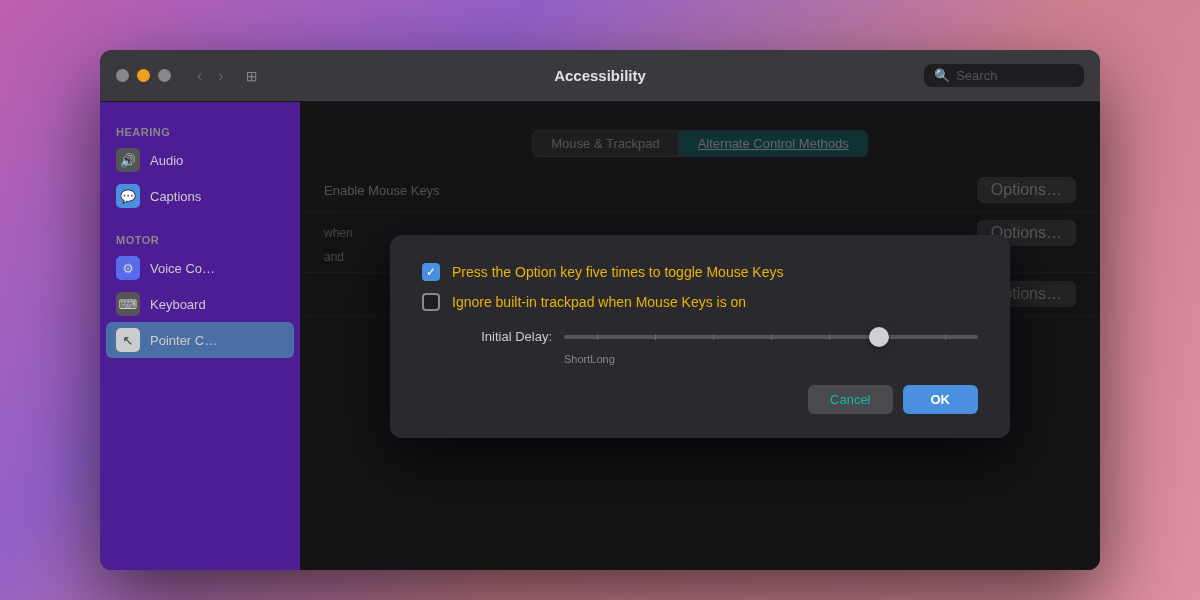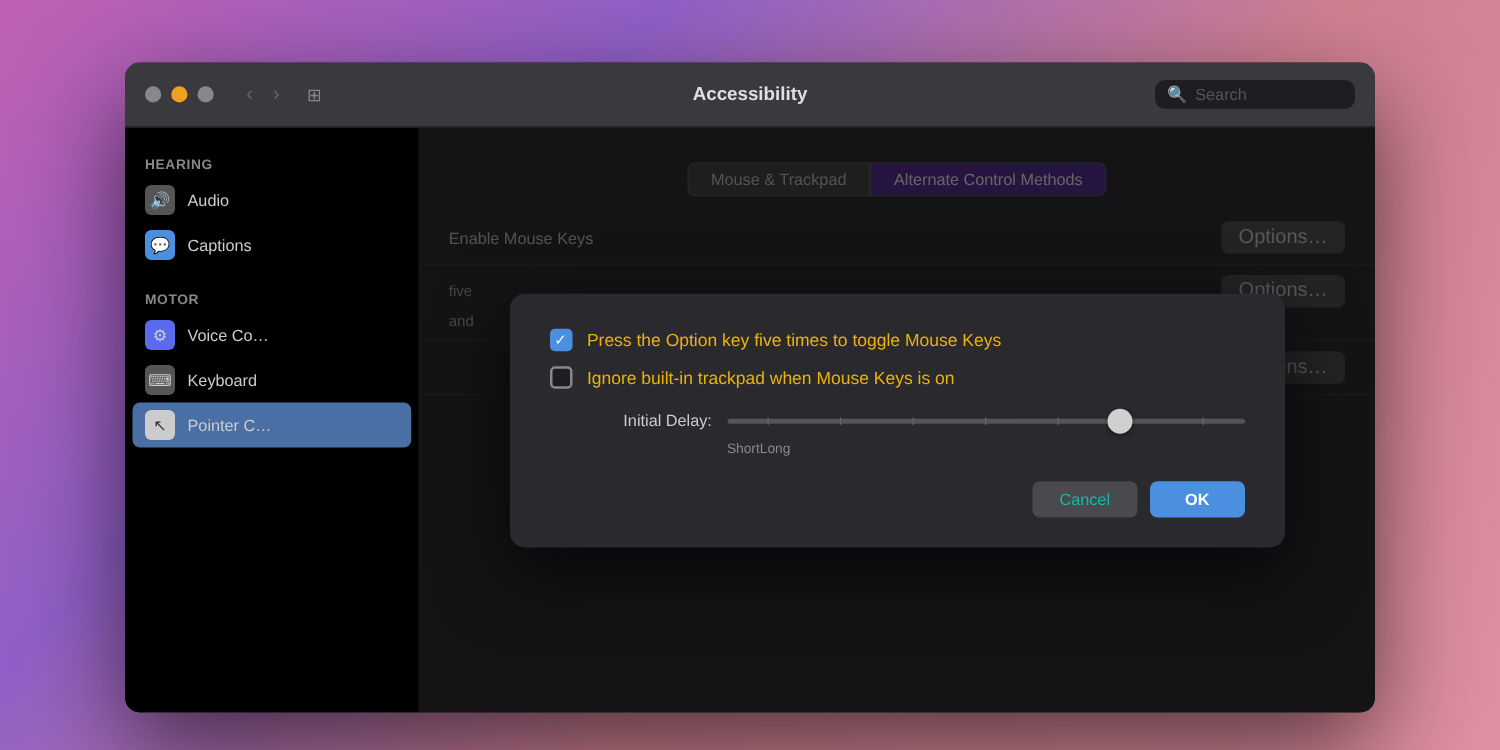--- a/index.html
+++ b/index.html
@@ -99,22 +99,22 @@
     }
 
     
     .content-area {
       display: flex;
       height: calc(100% - 52px);
     }
 
     
     .sidebar {
-      width: 235px;
-      background: #000000;
+      width: 200px;
+      background: #4c1d95;
       padding: 16px 0;
       overflow: hidden;
     }
 
     .sidebar-section-label {
       color: #888;
       font-size: 11px;
       font-weight: 600;
       text-transform: uppercase;
       padding: 8px 16px 4px;
@@ -179,22 +179,23 @@
 
     .tab-btn:first-child {
       border-radius: 6px 0 0 6px;
     }
 
     .tab-btn:last-child {
       border-radius: 0 6px 6px 0;
     }
 
     .tab-btn.active {
-      background: #4c1d95;
+      background: #0f766e;
       color: #fff;
+      text-decoration: underline;
     }
 
     .options-btn {
       background: #4a4a4e;
       color: #ddd;
       border: none;
       border-radius: 6px;
       padding: 4px 14px;
       font-size: 16px;
       cursor: pointer;
@@ -407,21 +408,21 @@
         <div class="tab-bar">
           <button class="tab-btn">Mouse &amp; Trackpad</button>
           <button class="tab-btn active">Alternate Control Methods</button>
         </div>
         <div class="options-placeholder">
           <span style="color:#ccc; font-size:13px;">Enable Mouse Keys</span>
           <button class="options-btn">Options…</button>
         </div>
         <div class="options-placeholder" style="flex-direction:column; align-items:flex-end; gap:4px;">
           <div style="display:flex; justify-content:space-between; width:100%; align-items:center;">
-            <span style="color:#aaa; font-size:12px;">five</span>
+            <span style="color:#aaa; font-size:12px;">when</span>
             <button class="options-btn">Options…</button>
           </div>
           <span style="color:#aaa; font-size:12px; align-self:flex-start;">and</span>
         </div>
         <div class="options-placeholder">
           <span style="flex:1;"></span>
           <button class="options-btn">Options…</button>
         </div>
       </div>
 

